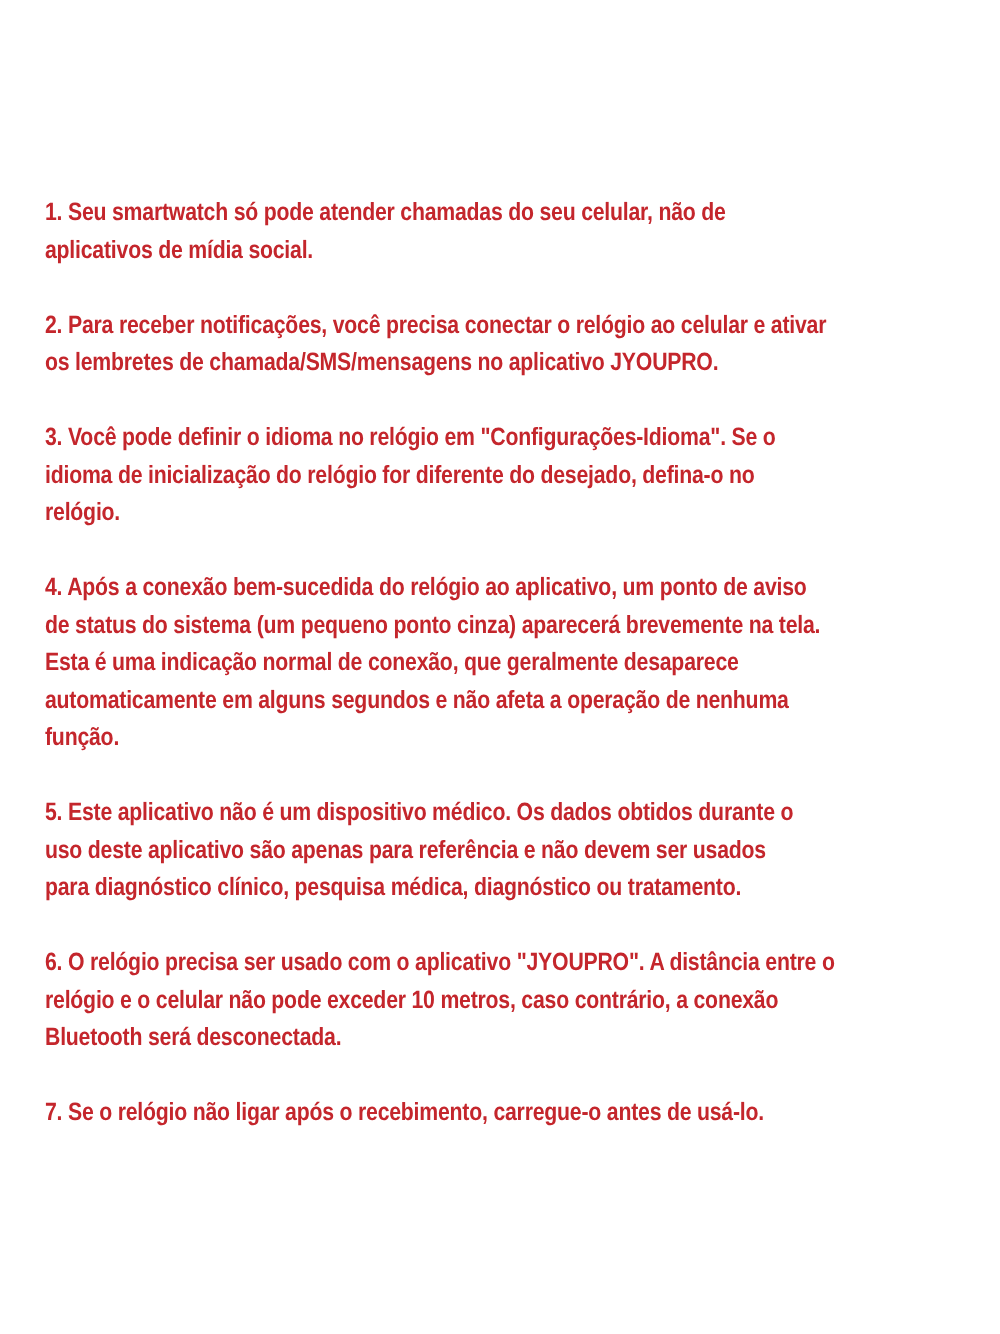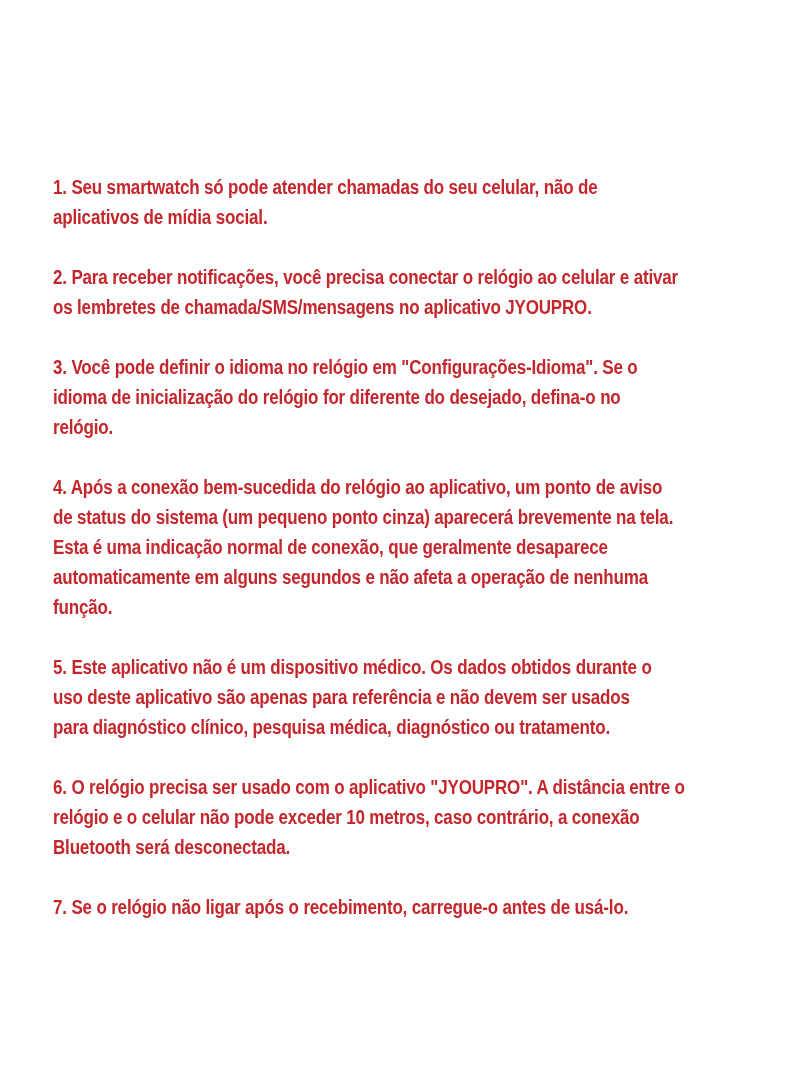--- a/index.html
+++ b/index.html
@@ -13,21 +13,21 @@
     overflow: hidden;
   }
   .page {
     box-sizing: border-box;
     width: 800px;
     height: 1067px;
     padding: 155px 30px 0 36px;
     background: #ffffff;
   }
   .instructions {
-    margin: 17px;
+    margin: 0;
     padding: 0;
   }
   .note {
     margin: 0 0 30px 0;
     font-family: "Liberation Sans", sans-serif;
     font-weight: 700;
     font-size: 20px;
     line-height: 30px;
     letter-spacing: -0.2px;
     color: var(--text-red, #c4262c);

